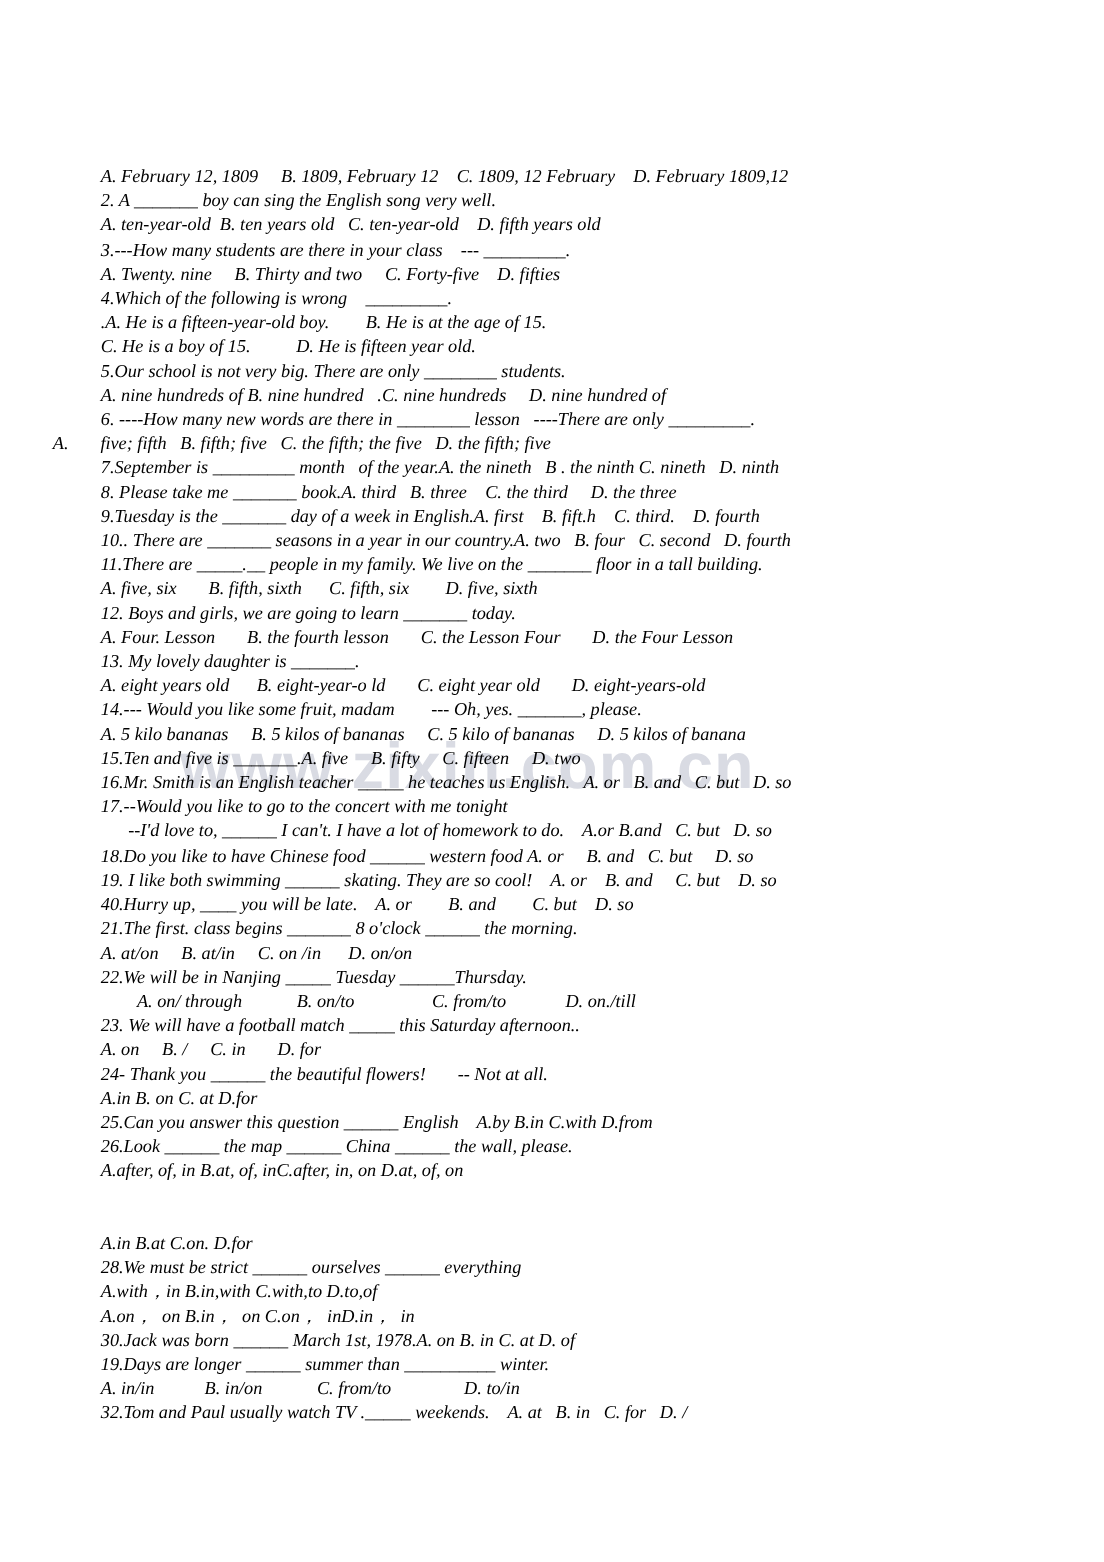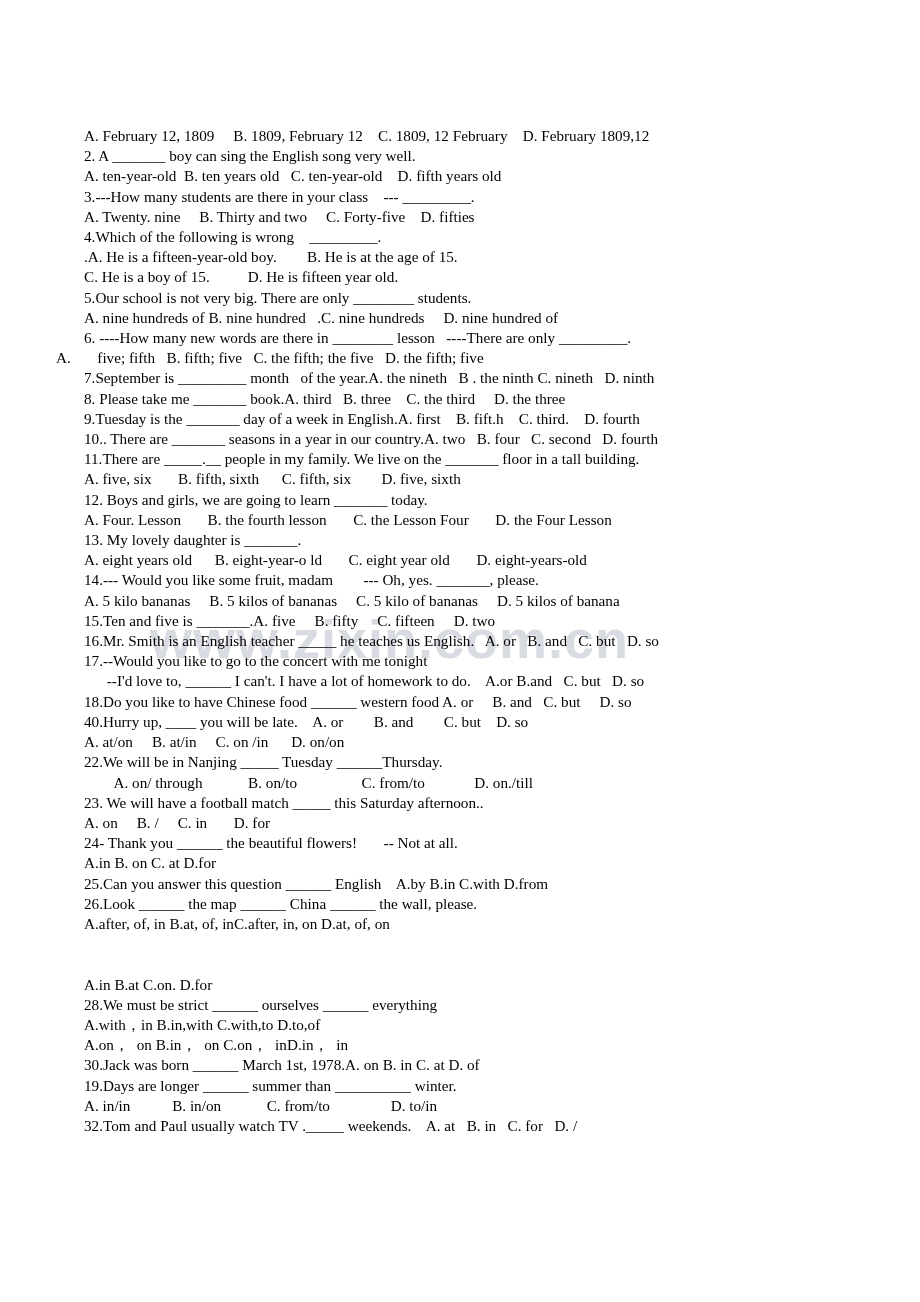--- a/index.html
+++ b/index.html
@@ -38,33 +38,34 @@
   
   #page {
     position: absolute;
     inset: 0;
     z-index: 1;
   }
 
   #doc-lines {
     position: absolute;
     left: 0;
-    top: 126px;
+    top: 138px;
     width: 920px;
+    font-style: italic;
   }
 
   .line {
     font-size: 15.2px;
     line-height: 20.2px;
     white-space: pre;
     padding-left: 84px;
     min-height: 20.2px;
   }
   .line.indent-hang {
-    padding-left: 56px;
+    padding-left: 44px;
   }
   .line.blank {
     height: 20.2px;
   }
 
   
 </style>
 </head>
 <body>
 
@@ -94,21 +95,23 @@
       <div class="line">A. Four. Lesson       B. the fourth lesson       C. the Lesson Four       D. the Four Lesson</div>
       <div class="line">13. My lovely daughter is _______.</div>
       <div class="line">A. eight years old      B. eight-year-o ld       C. eight year old       D. eight-years-old</div>
       <div class="line">14.--- Would you like some fruit, madam        --- Oh, yes. _______, please.</div>
       <div class="line">A. 5 kilo bananas     B. 5 kilos of bananas     C. 5 kilo of bananas     D. 5 kilos of banana</div>
       <div class="line">15.Ten and five is _______.A. five     B. fifty     C. fifteen     D. two</div>
       <div class="line">16.Mr. Smith is an English teacher _____ he teaches us English.   A. or   B. and   C. but   D. so</div>
       <div class="line">17.--Would you like to go to the concert with me tonight</div>
       <div class="line">      --I'd love to, ______ I can't. I have a lot of homework to do.    A.or B.and   C. but   D. so</div>
       <div class="line">18.Do you like to have Chinese food ______ western food A. or     B. and   C. but     D. so</div>
+      <div class="line">19. I like both swimming ______ skating. They are so cool!    A. or    B. and     C. but    D. so</div>
       <div class="line">40.Hurry up, ____ you will be late.    A. or        B. and        C. but    D. so</div>
+      <div class="line">21.The first. class begins _______ 8 o'clock ______ the morning.</div>
       <div class="line">A. at/on     B. at/in     C. on /in      D. on/on</div>
       <div class="line">22.We will be in Nanjing _____ Tuesday ______Thursday.</div>
       <div class="line">        A. on/ through            B. on/to                 C. from/to             D. on./till</div>
       <div class="line">23. We will have a football match _____ this Saturday afternoon..</div>
       <div class="line">A. on     B. /     C. in       D. for</div>
       <div class="line">24- Thank you ______ the beautiful flowers!       -- Not at all.</div>
       <div class="line">A.in B. on C. at D.for</div>
       <div class="line">25.Can you answer this question ______ English    A.by B.in C.with D.from</div>
       <div class="line">26.Look ______ the map ______ China ______ the wall, please.</div>
       <div class="line">A.after, of, in B.at, of, inC.after, in, on D.at, of, on</div>

